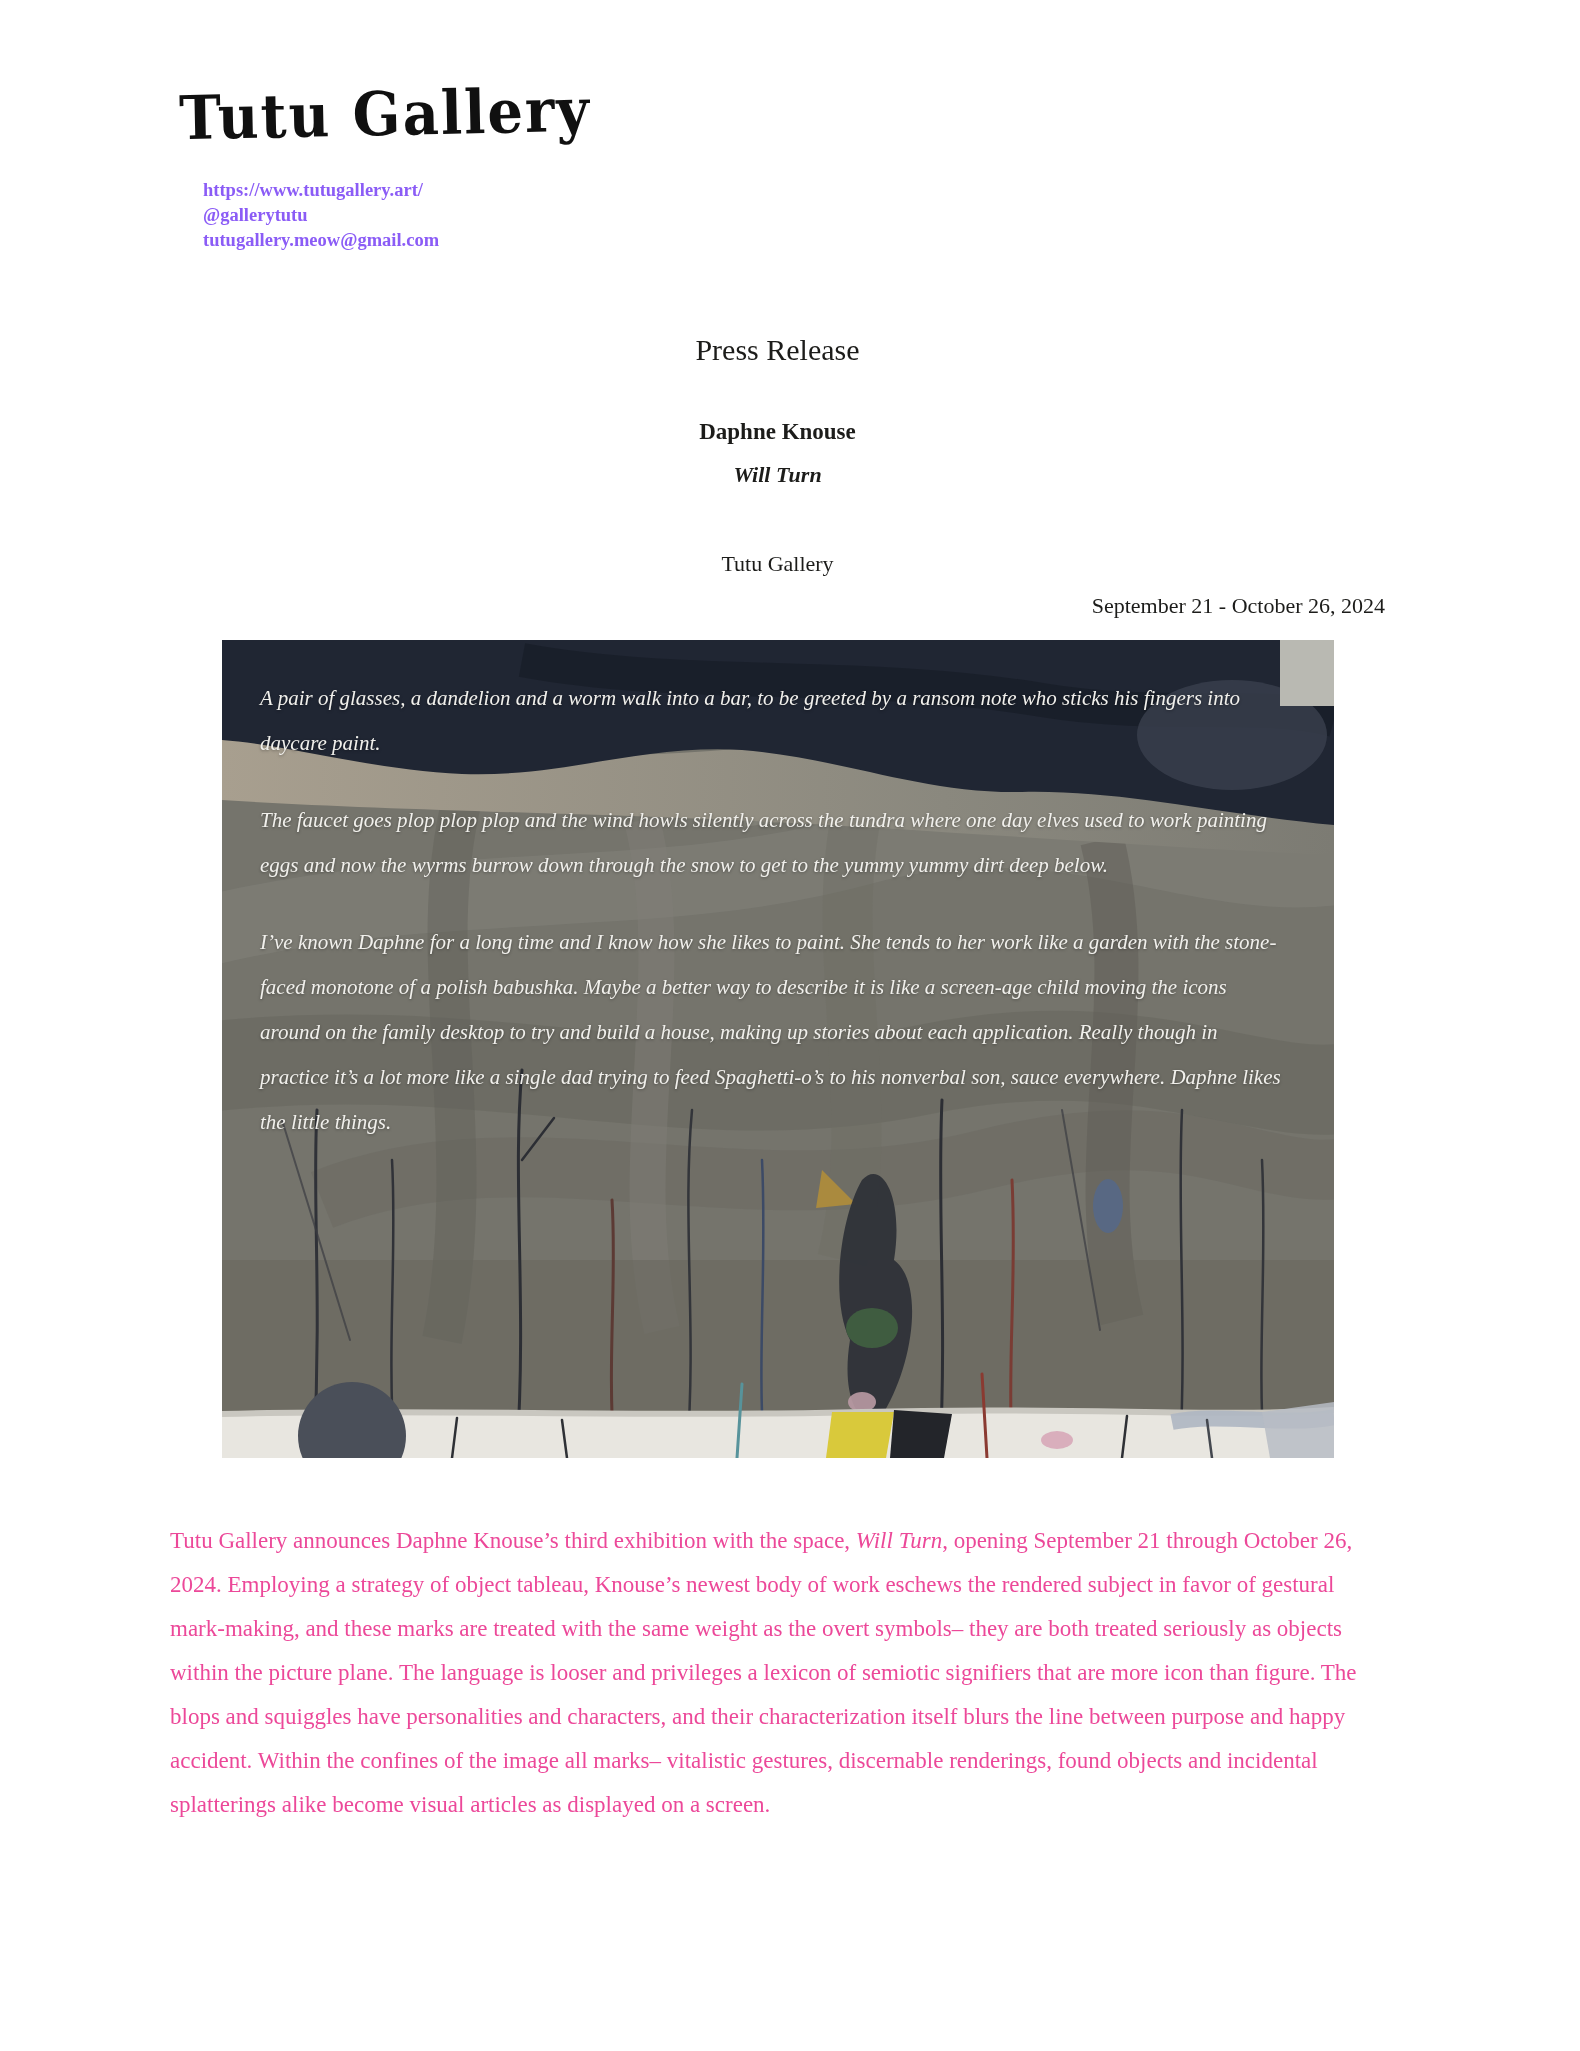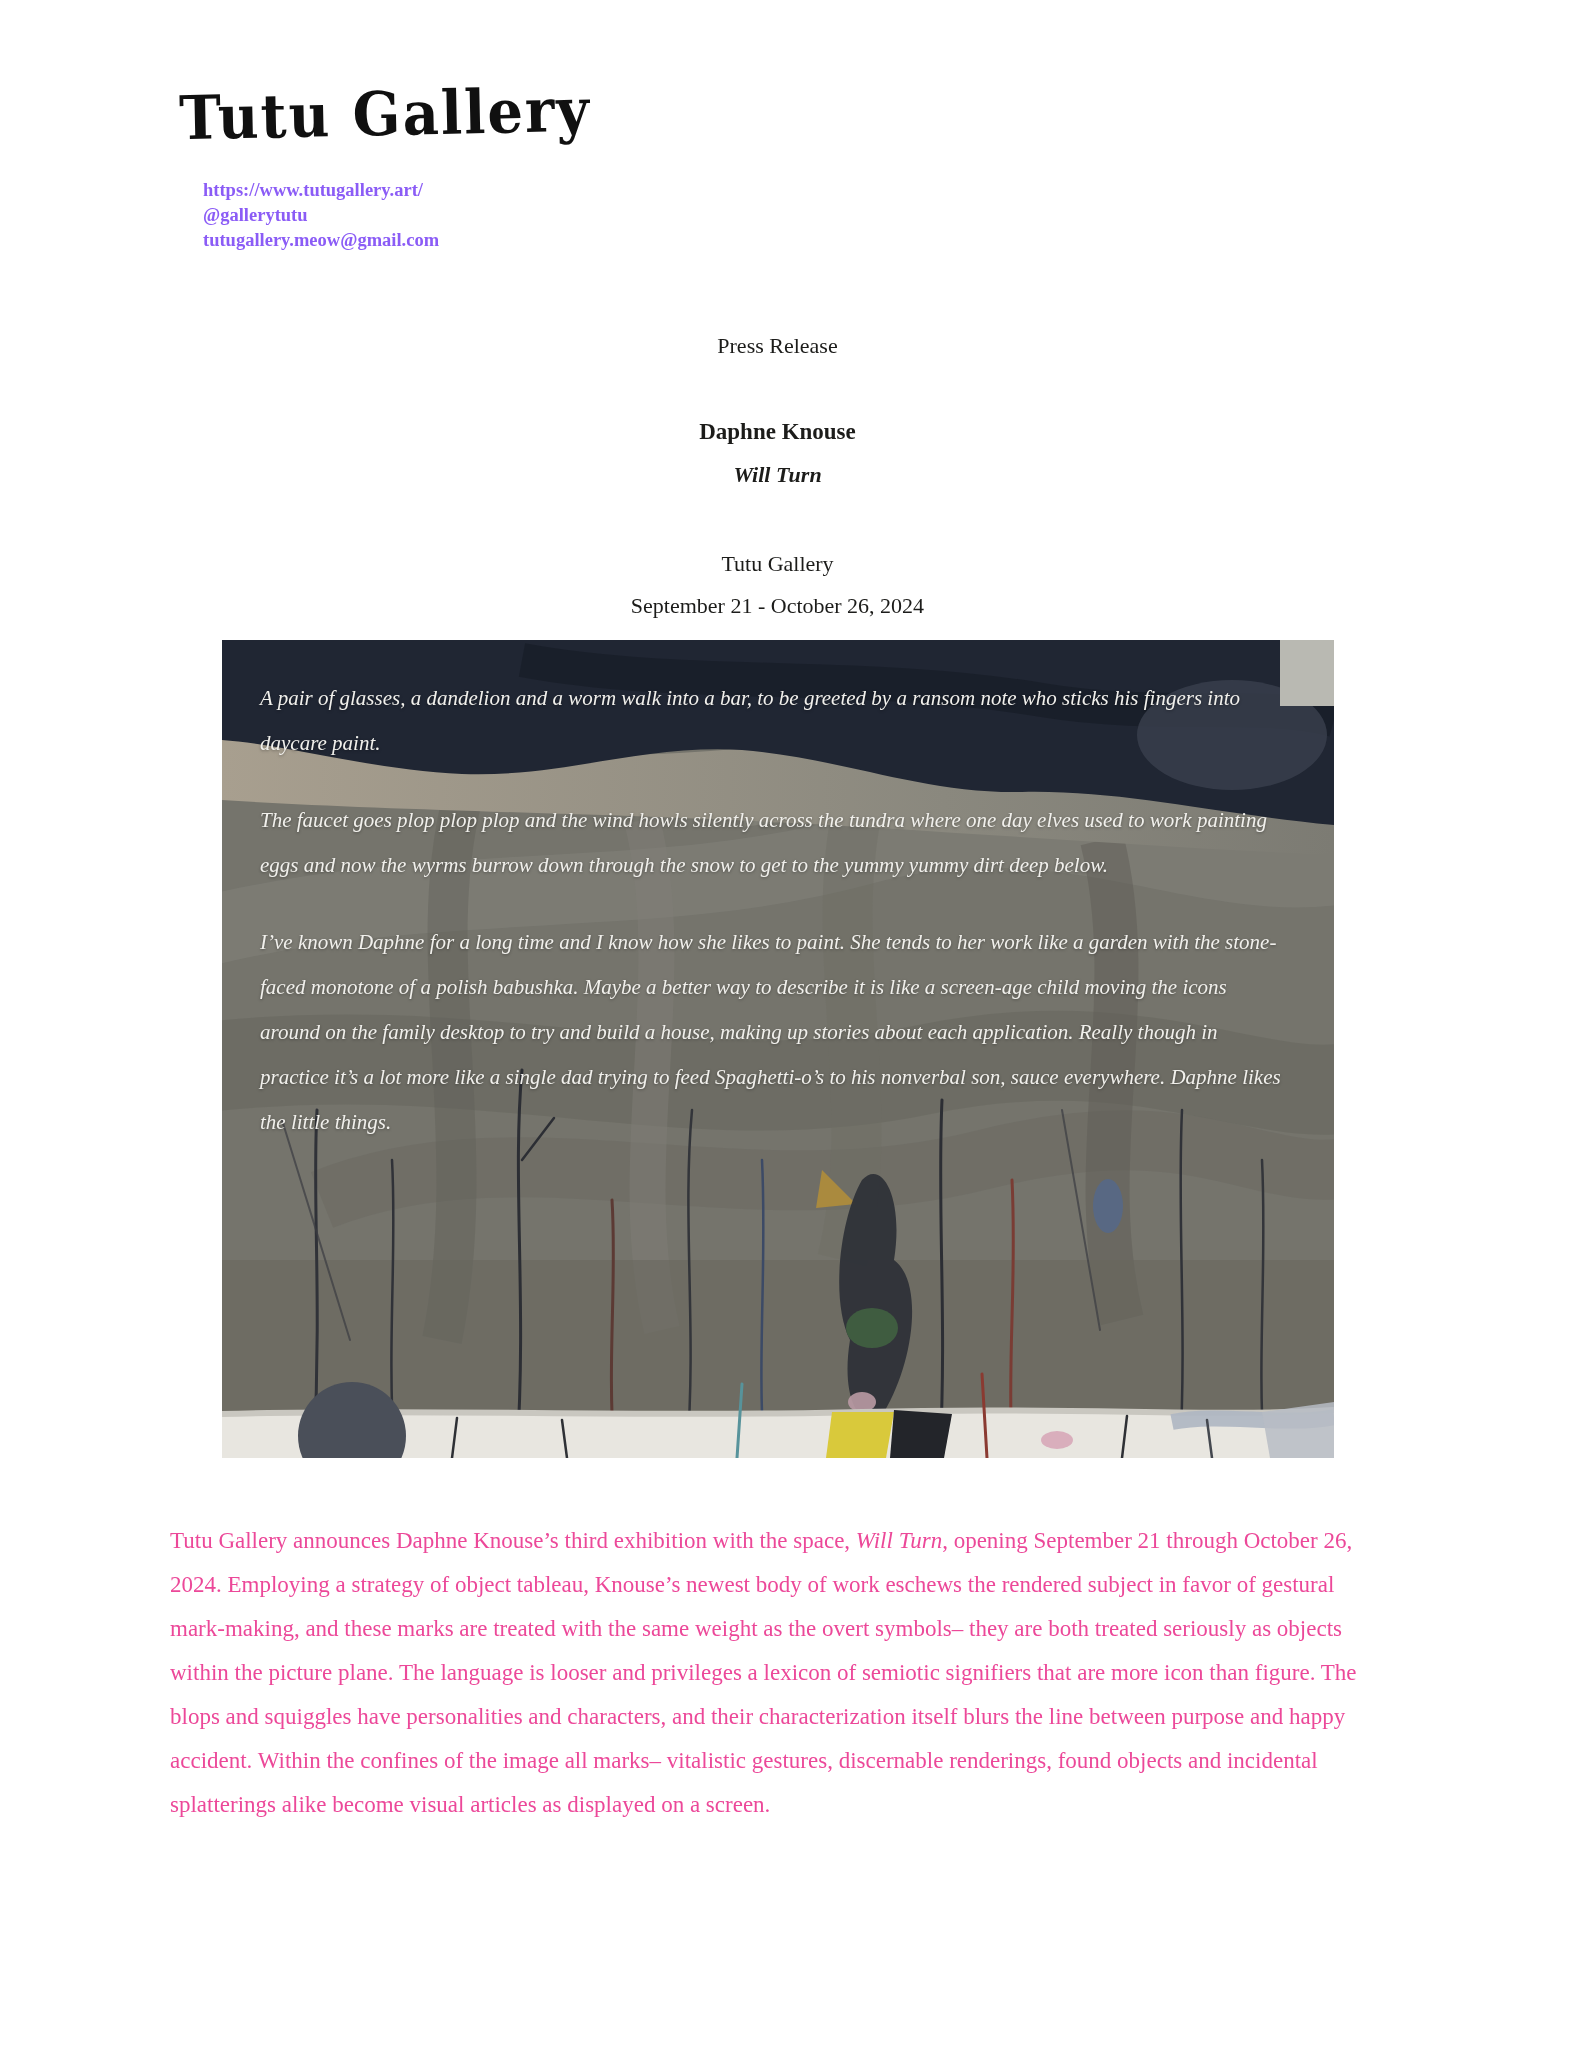--- a/index.html
+++ b/index.html
@@ -19,25 +19,25 @@
     transform-origin:left bottom;
   }
   .contact{
     left:203px;top:178px;
     font-size:18.5px;font-weight:700;line-height:25px;color:#8b5cf6;
   }
   .contact .line{white-space:nowrap;}
 
   
   .centerline{left:170px;width:1215px;text-align:center;}
-  .press{top:333px;font-size:22px;}
+  .press{top:333px;font-size:30px;}
   .artist{top:419px;font-size:23px;font-weight:700;}
   .title{top:462px;font-size:22px;font-weight:700;font-style:italic;}
   .venue{top:551px;font-size:22px;}
-  .dates{top:593px;font-size:22px;}
+  .dates{top:593px;font-size:22px;text-align:right;}
 
   
   .figure{left:222px;top:640px;width:1112px;height:818px;}
   .figure svg{position:absolute;left:0;top:0;width:100%;height:100%;display:block;}
   .statement{
     position:absolute;left:0;top:0;width:100%;height:100%;
     box-sizing:border-box;padding:36px 45px 0 38px;
     color:#f1f0ec;font-style:italic;font-size:21px;line-height:45px;
     text-shadow:0 1px 3px rgba(0,0,0,0.35);
   }

